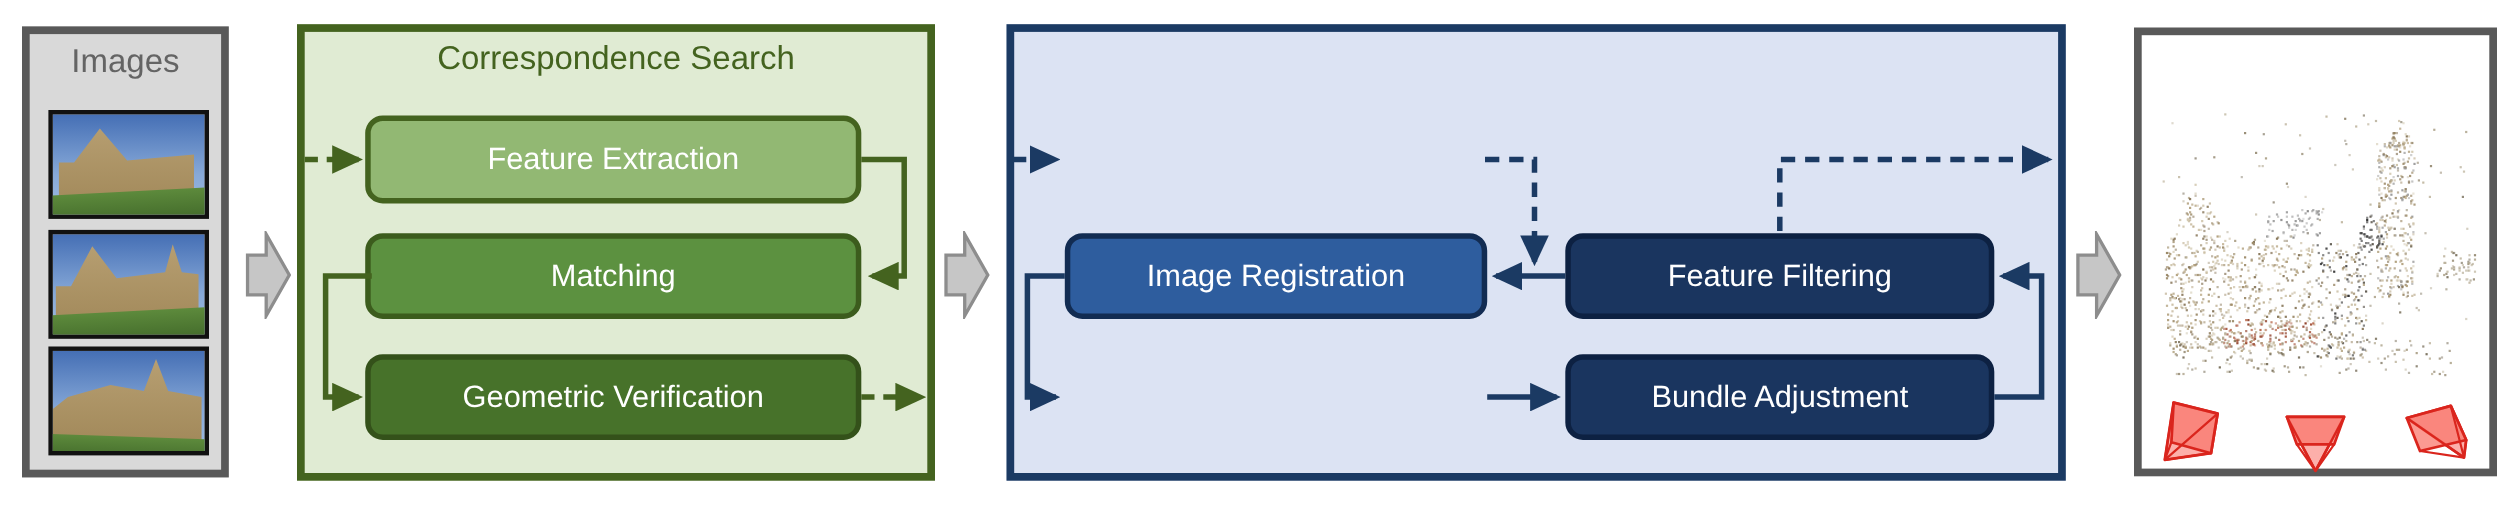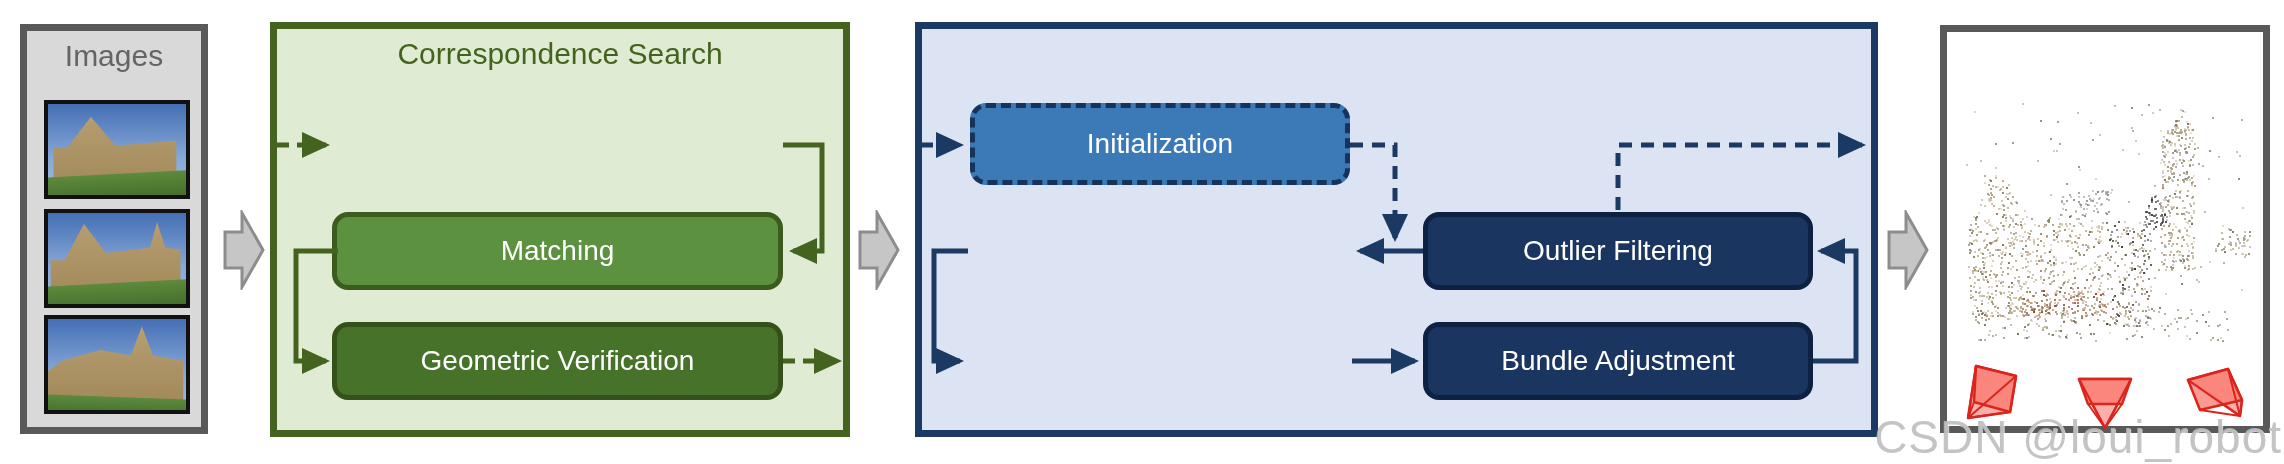--- a/index.html
+++ b/index.html
@@ -84,24 +84,25 @@
   </div>
   <div class="photo" id="photo-2">
     <div class="building"></div>
     <div class="grass"></div>
   </div>
   <div class="photo" id="photo-3">
     <div class="building"></div>
     <div class="grass"></div>
   </div>
 
+  <div class="node" id="box-fe">Feature Extraction</div>
   <div class="node" id="box-gv">Geometric Verification</div>
   <div class="node" id="box-ma">Matching</div>
-  <div class="node" id="box-init">Initialization</div>
-  <div class="node" id="box-of">Outlier Filtering</div>
+  <div class="node" id="box-ir">Image Registration</div>
+  <div class="node" id="box-of">Feature Filtering</div>
   <div class="node" id="box-ba">Bundle Adjustment</div>
 
   <svg id="arrows" viewBox="0 0 2284 464">
     <defs>
       <marker id="ag" markerUnits="userSpaceOnUse" markerWidth="28" markerHeight="26" refX="24" refY="13" orient="auto">
         <path d="M0,0 L28,13 L0,26 Z" fill="#44631f"></path>
       </marker>
       <marker id="an" markerUnits="userSpaceOnUse" markerWidth="28" markerHeight="26" refX="24" refY="13" orient="auto">
         <path d="M0,0 L28,13 L0,26 Z" fill="#1b3a63"></path>
       </marker>
@@ -1895,15 +1896,14 @@
     <polygon points="29,54 3,5 55,5" fill="rgba(250,110,100,0.55)" stroke="#da251d" stroke-width="2.5" stroke-linejoin="round"></polygon>
     <polygon points="3,5 55,5 46,30 12,30" fill="rgba(250,120,110,0.75)" stroke="#da251d" stroke-width="2.5" stroke-linejoin="round"></polygon>
     <path d="M29,54 L12,30 M29,54 L46,30 M29,54 L3,5 M29,54 L55,5" stroke="#da251d" stroke-width="2" fill="none"></path>
   </svg>
   <svg class="frustum" id="frustum-3" width="62" height="54" viewBox="0 0 62 54">
     <polygon points="56,50 4,14 44,3 58,34" fill="rgba(250,110,100,0.55)" stroke="#da251d" stroke-width="2.5" stroke-linejoin="round"></polygon>
     <polygon points="4,14 44,3 58,34 16,44" fill="rgba(250,120,110,0.75)" stroke="#da251d" stroke-width="2.5" stroke-linejoin="round"></polygon>
     <path d="M56,50 L4,14 M56,50 L44,3 M56,50 L58,34 M56,50 L16,44" stroke="#da251d" stroke-width="2" fill="none"></path>
   </svg>
 
-  <div id="watermark">CSDN @loui_robot</div>
 
 </div>
 
 </body></html>

